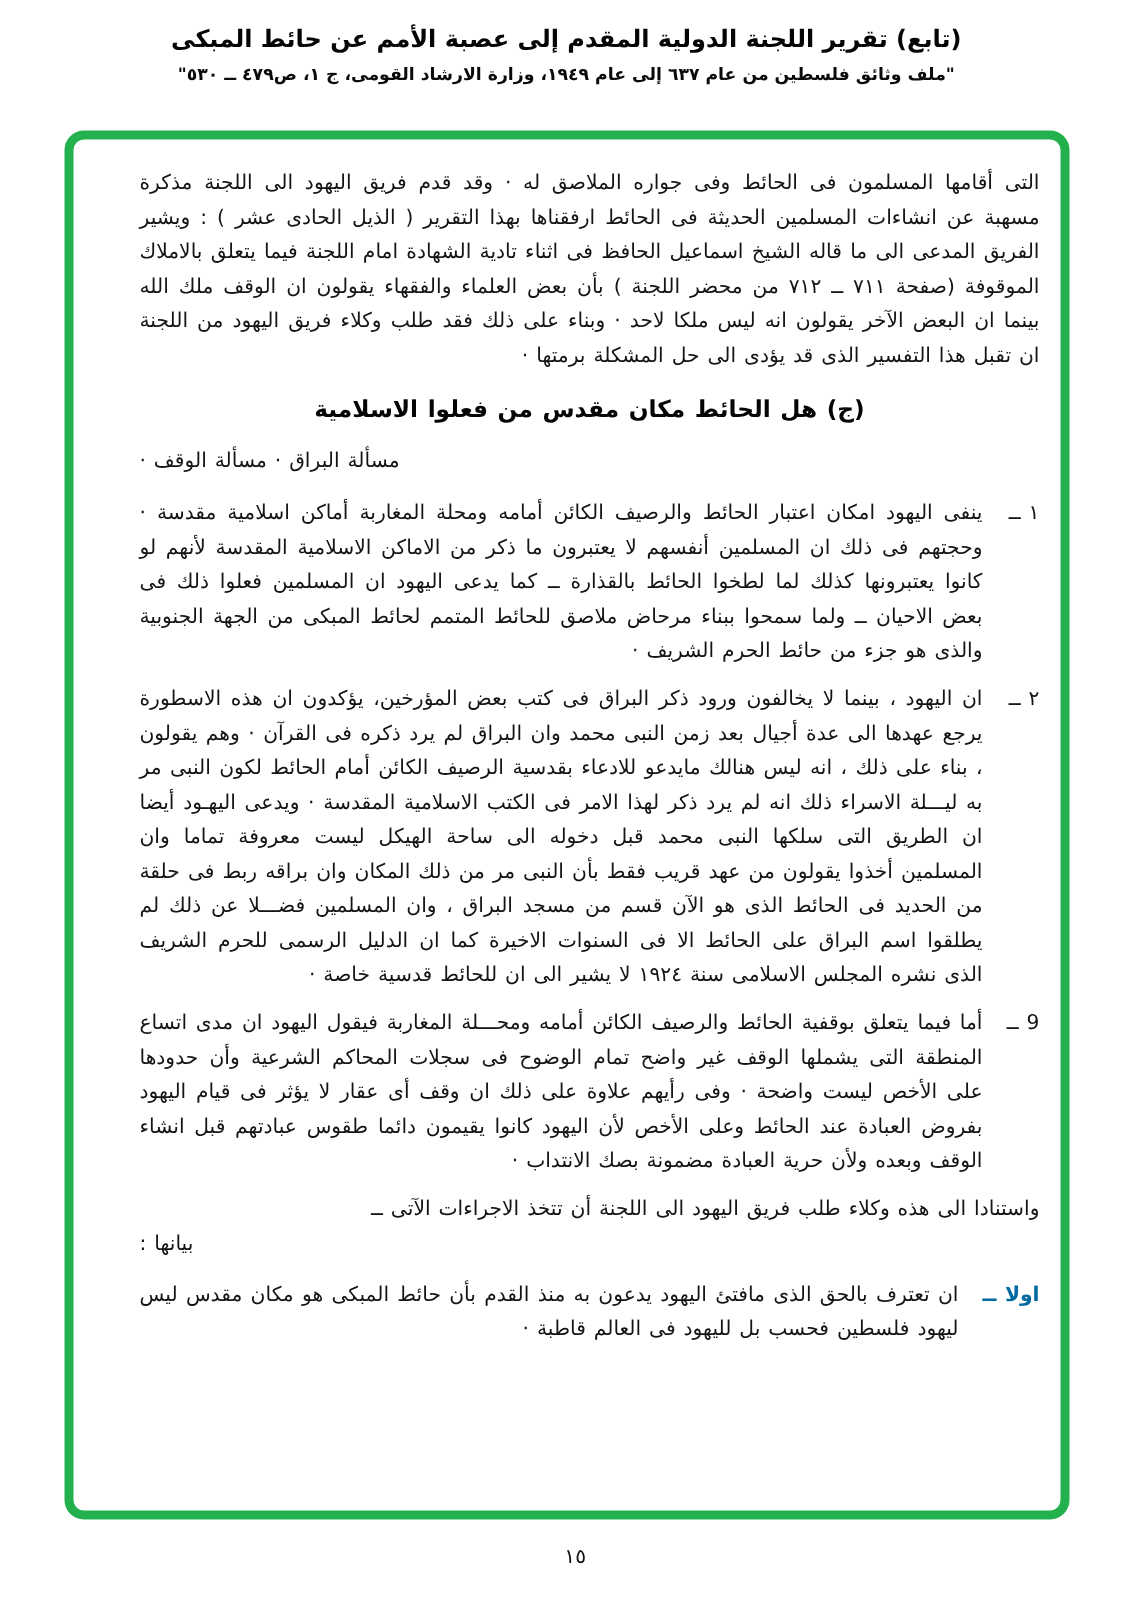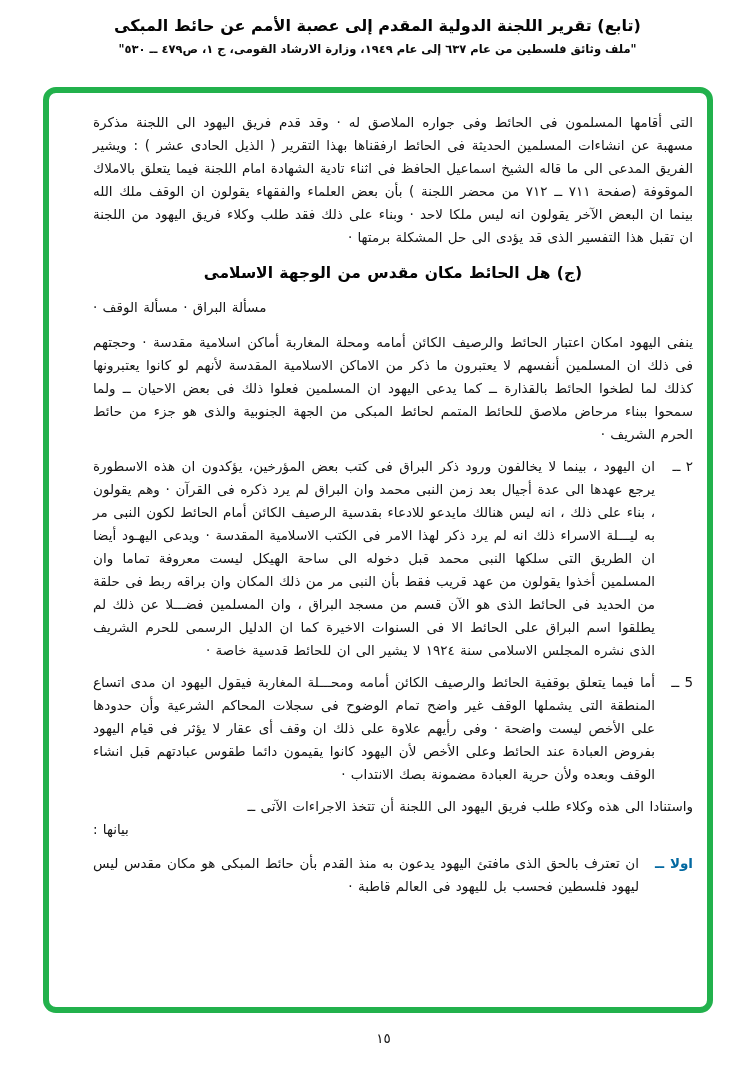--- a/index.html
+++ b/index.html
@@ -94,35 +94,36 @@
   <div class="title">(تابع) تقرير اللجنة الدولية المقدم إلى عصبة الأمم عن حائط المبكى</div>
   <div class="source">"ملف وثائق فلسطين من عام ٦٣٧ إلى عام ١٩٤٩، وزارة الارشاد القومى، ج ١، ص٤٧٩ ــ ٥٣٠"</div>
 </header>
 
 <div class="frame"></div>
 
 <main class="content">
 
   <p class="para para-first">التى أقامها المسلمون فى الحائط وفى جواره الملاصق له · وقد قدم فريق اليهود الى اللجنة مذكرة مسهبة عن انشاءات المسلمين الحديثة فى الحائط ارفقناها بهذا التقرير ( الذيل الحادى عشر ) : ويشير الفريق المدعى الى ما قاله الشيخ اسماعيل الحافظ فى اثناء تادية الشهادة امام اللجنة فيما يتعلق بالاملاك الموقوفة (صفحة ٧١١ ــ ٧١٢ من محضر اللجنة ) بأن بعض العلماء والفقهاء يقولون ان الوقف ملك الله بينما ان البعض الآخر يقولون انه ليس ملكا لاحد · وبناء على ذلك فقد طلب وكلاء فريق اليهود من اللجنة ان تقبل هذا التفسير الذى قد يؤدى الى حل المشكلة برمتها ·</p>
 
-  <h2 class="section-heading">(ج) هل الحائط مكان مقدس من الوجهة الاسلامى</h2>
+  <h2 class="section-heading">(ج) هل الحائط مكان مقدس من فعلوا الاسلامية</h2>
 
   <p class="subheading">مسألة البراق · مسألة الوقف ·</p>
 
   <div class="numbered-item">
+    <span class="marker">١ ــ</span>
     <span class="item-text">ينفى اليهود امكان اعتبار الحائط والرصيف الكائن أمامه ومحلة المغاربة أماكن اسلامية مقدسة · وحجتهم فى ذلك ان المسلمين أنفسهم لا يعتبرون ما ذكر من الاماكن الاسلامية المقدسة لأنهم لو كانوا يعتبرونها كذلك لما لطخوا الحائط بالقذارة ــ كما يدعى اليهود ان المسلمين فعلوا ذلك فى بعض الاحيان ــ ولما سمحوا ببناء مرحاض ملاصق للحائط المتمم لحائط المبكى من الجهة الجنوبية والذى هو جزء من حائط الحرم الشريف ·</span>
   </div>
 
   <div class="numbered-item">
     <span class="marker">٢ ــ</span>
     <span class="item-text">ان اليهود ، بينما لا يخالفون ورود ذكر البراق فى كتب بعض المؤرخين، يؤكدون ان هذه الاسطورة يرجع عهدها الى عدة أجيال بعد زمن النبى محمد وان البراق لم يرد ذكره فى القرآن · وهم يقولون ، بناء على ذلك ، انه ليس هنالك مايدعو للادعاء بقدسية الرصيف الكائن أمام الحائط لكون النبى مر به ليـــلة الاسراء ذلك انه لم يرد ذكر لهذا الامر فى الكتب الاسلامية المقدسة · ويدعى اليهـود أيضا ان الطريق التى سلكها النبى محمد قبل دخوله الى ساحة الهيكل ليست معروفة تماما وان المسلمين أخذوا يقولون من عهد قريب فقط بأن النبى مر من ذلك المكان وان براقه ربط فى حلقة من الحديد فى الحائط الذى هو الآن قسم من مسجد البراق ، وان المسلمين فضـــلا عن ذلك لم يطلقوا اسم البراق على الحائط الا فى السنوات الاخيرة كما ان الدليل الرسمى للحرم الشريف الذى نشره المجلس الاسلامى سنة ١٩٢٤ لا يشير الى ان للحائط قدسية خاصة ·</span>
   </div>
 
   <div class="numbered-item">
-    <span class="marker">5 ــ</span>
+    <span class="marker">9 ــ</span>
     <span class="item-text">أما فيما يتعلق بوقفية الحائط والرصيف الكائن أمامه ومحـــلة المغاربة فيقول اليهود ان مدى اتساع المنطقة التى يشملها الوقف غير واضح تمام الوضوح فى سجلات المحاكم الشرعية وأن حدودها على الأخص ليست واضحة · وفى رأيهم علاوة على ذلك ان وقف أى عقار لا يؤثر فى قيام اليهود بفروض العبادة عند الحائط وعلى الأخص لأن اليهود كانوا يقيمون دائما طقوس عبادتهم قبل انشاء الوقف وبعده ولأن حرية العبادة مضمونة بصك الانتداب ·</span>
   </div>
 
   <p class="para closing">واستنادا الى هذه وكلاء طلب فريق اليهود الى اللجنة أن تتخذ الاجراءات الآتى ــ</p>
   <p class="closing-line2">بيانها :</p>
 
   <div class="resolution">
     <span class="marker">اولا ــ</span>
     <span class="item-text">ان تعترف بالحق الذى مافتئ اليهود يدعون به منذ القدم بأن حائط المبكى هو مكان مقدس ليس ليهود فلسطين فحسب بل لليهود فى العالم قاطبة ·</span>
   </div>

